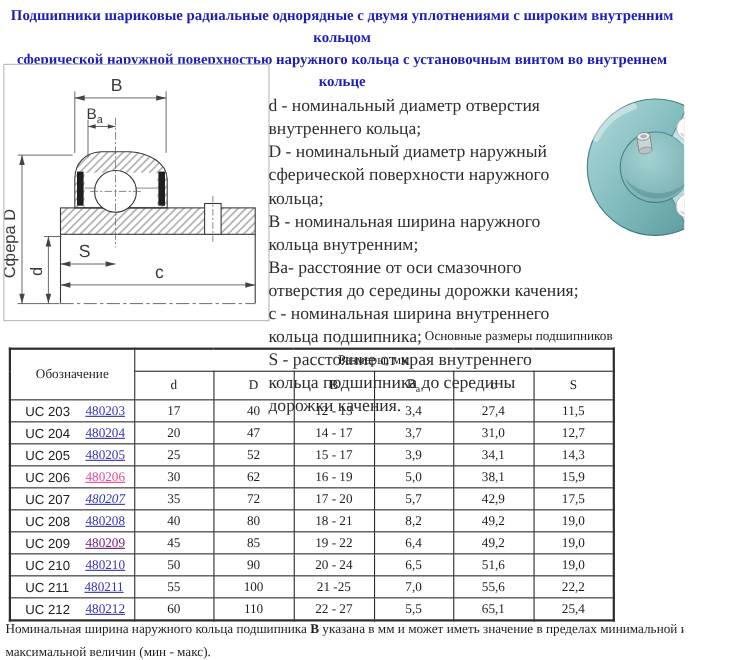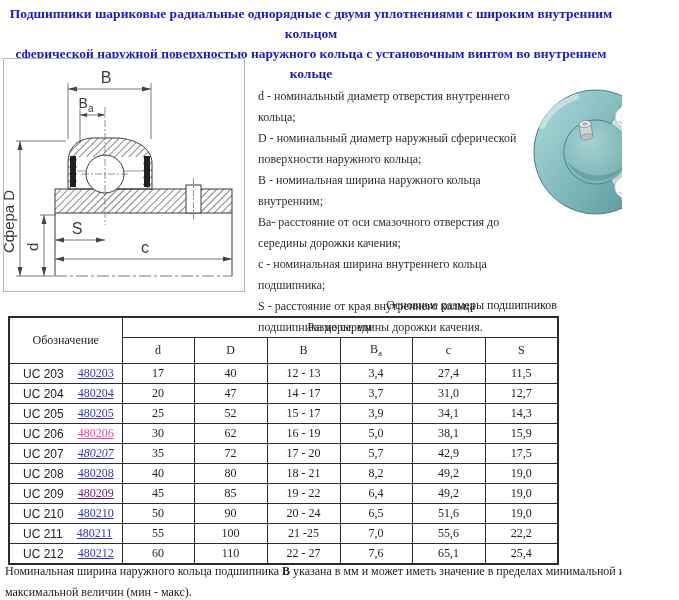--- a/index.html
+++ b/index.html
@@ -9,22 +9,22 @@
   
   .title{position:absolute;top:4px;left:0;right:0;text-align:center;
          font-weight:bold;font-size:13.5px;line-height:20px;}
 
   
   .drawing-box{position:absolute;left:3px;top:58px;width:242px;height:234px;
                border:1px solid #b9b9b9;background:#fff;box-sizing:border-box;}
   .drawing-box svg{display:block;}
 
   
-  .legend{position:absolute;left:258px;top:86px;width:282px;
-          font-size:12px;line-height:21px;color:#2e2e2e;}
+  .legend{position:absolute;left:244px;top:86px;width:282px;
+          font-size:16px;line-height:21px;color:#2e2e2e;}
 
   
   .render3d{position:absolute;left:528px;top:60px;width:148px;height:178px;}
 
   
   .caption{position:absolute;left:8px;top:298px;width:549px;text-align:right;
            font-size:12px;color:#222;}
 
   
   .tbl-wrap{position:absolute;left:8px;top:316px;}
@@ -343,21 +343,21 @@
     <tr>
       <td class="c-des">
         <span class="des-inner">
           <span class="uc">UC 212</span>
           <a class="lnk" href="#" style="color:#3535b5;">480212</a>
         </span>
       </td>
       <td>60</td>
       <td>110</td>
       <td>22 - 27</td>
-      <td>7,6</td>
+      <td>5,5</td>
       <td>65,1</td>
       <td>25,4</td>
     </tr>
   </tbody>
     </table>
   </div>
 
   <div class="footnote">
     <span>Номинальная ширина наружного кольца подшипника </span><b>В</b><span> указана в мм и может иметь значение в пределах минимальной и максимальной величин (мин - макс).</span>
   </div>

